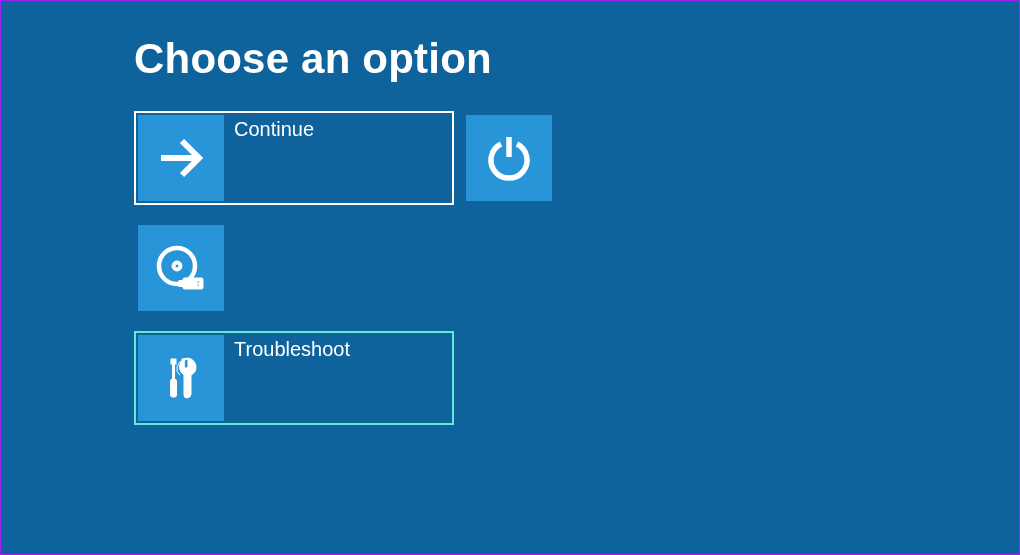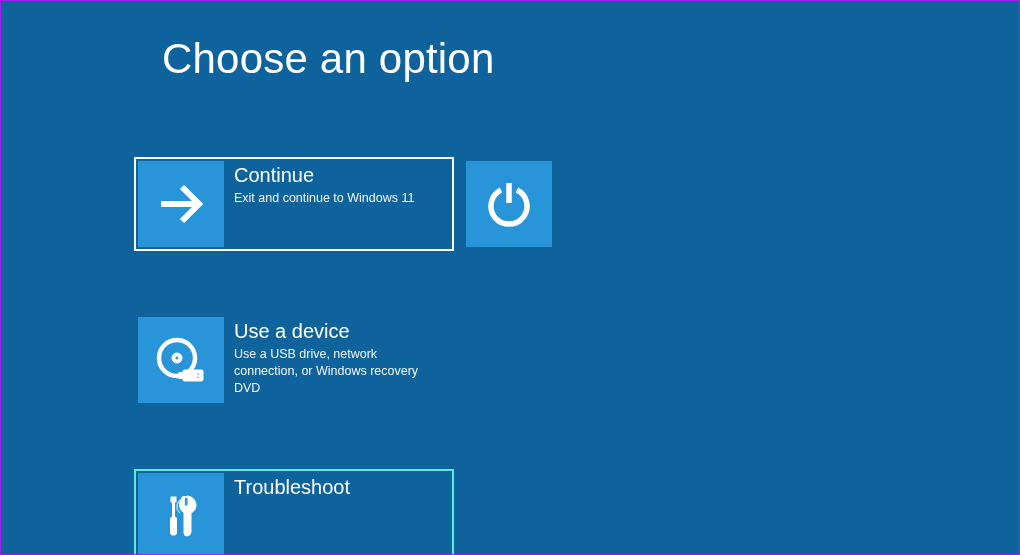--- a/index.html
+++ b/index.html
@@ -17,34 +17,32 @@
       overflow: hidden;
       border: 1px solid #a020f0;
     }
     .content {
       position: absolute;
       left: 133px;
       top: 34px;
     }
     .page-title {
       font-size: 42px;
-      font-weight: 400;
+      font-weight: 700;
       margin-bottom: 28px;
       letter-spacing: 0.2px;
-      margin-left: 28px;
     }
     .options-grid {
       display: flex;
       flex-direction: column;
       gap: 16px;
     }
     .row {
       display: flex;
       gap: 8px;
-      margin-top: 46px;
     }
     .option-tile {
       display: flex;
       align-items: flex-start;
       width: 320px;
       padding: 4px;
       cursor: pointer;
     }
     .option-tile.selected {
       border: 2px solid #ffffff;
@@ -98,21 +96,20 @@
         <div class="icon-box">
           <svg width="52" height="52" viewBox="0 0 52 52">
             <g fill="none" stroke="#ffffff" stroke-width="6" stroke-linecap="butt" stroke-linejoin="miter">
               <line x1="6" y1="26" x2="44" y2="26"></line>
               <polyline points="27,9 44,26 27,43"></polyline>
             </g>
           </svg>
         </div>
         <div class="label-box">
           <div class="option-title">Continue</div>
-          <div class="option-desc">Exit and continue to Windows 11</div>
         </div>
       </div>
 
       <div class="option-tile">
         <div class="icon-box">
           <svg width="52" height="52" viewBox="0 0 52 52">
             <g fill="none" stroke="#ffffff" stroke-width="5.5" stroke-linecap="butt">
               <path d="M 18 12 A 18 18 0 1 0 34 12"></path>
               <line x1="26" y1="5" x2="26" y2="25"></line>
             </g>
@@ -131,24 +128,20 @@
               <circle cx="24" cy="26" r="5" fill="#ffffff"></circle>
               <circle cx="24" cy="26" r="2" fill="#2795d8"></circle>
               <g>
                 <rect x="30" y="38" width="20" height="11" rx="1.5" fill="#ffffff"></rect>
                 <rect x="26" y="40.5" width="5" height="6" fill="#ffffff"></rect>
                 <rect x="44" y="41" width="2.2" height="2.2" fill="#2795d8"></rect>
                 <rect x="44" y="44.2" width="2.2" height="2.2" fill="#2795d8"></rect>
               </g>
             </g>
           </svg>
-        </div>
-        <div class="label-box">
-          <div class="option-title">Use a device</div>
-          <div class="option-desc" style="max-width:205px">Use a USB drive, network connection, or Windows recovery DVD</div>
         </div>
       </div>
     </div>
 
     <div class="row">
       <div class="option-tile highlighted">
         <div class="icon-box">
           <svg width="54" height="54" viewBox="0 0 54 54">
             <g fill="#ffffff">
 

